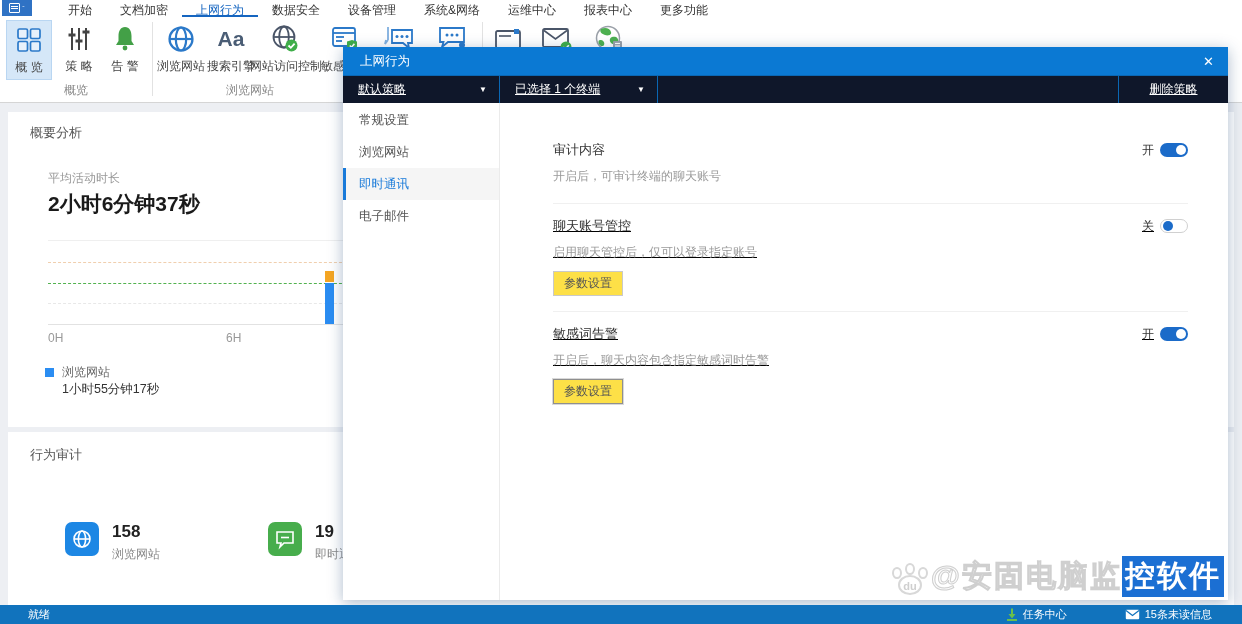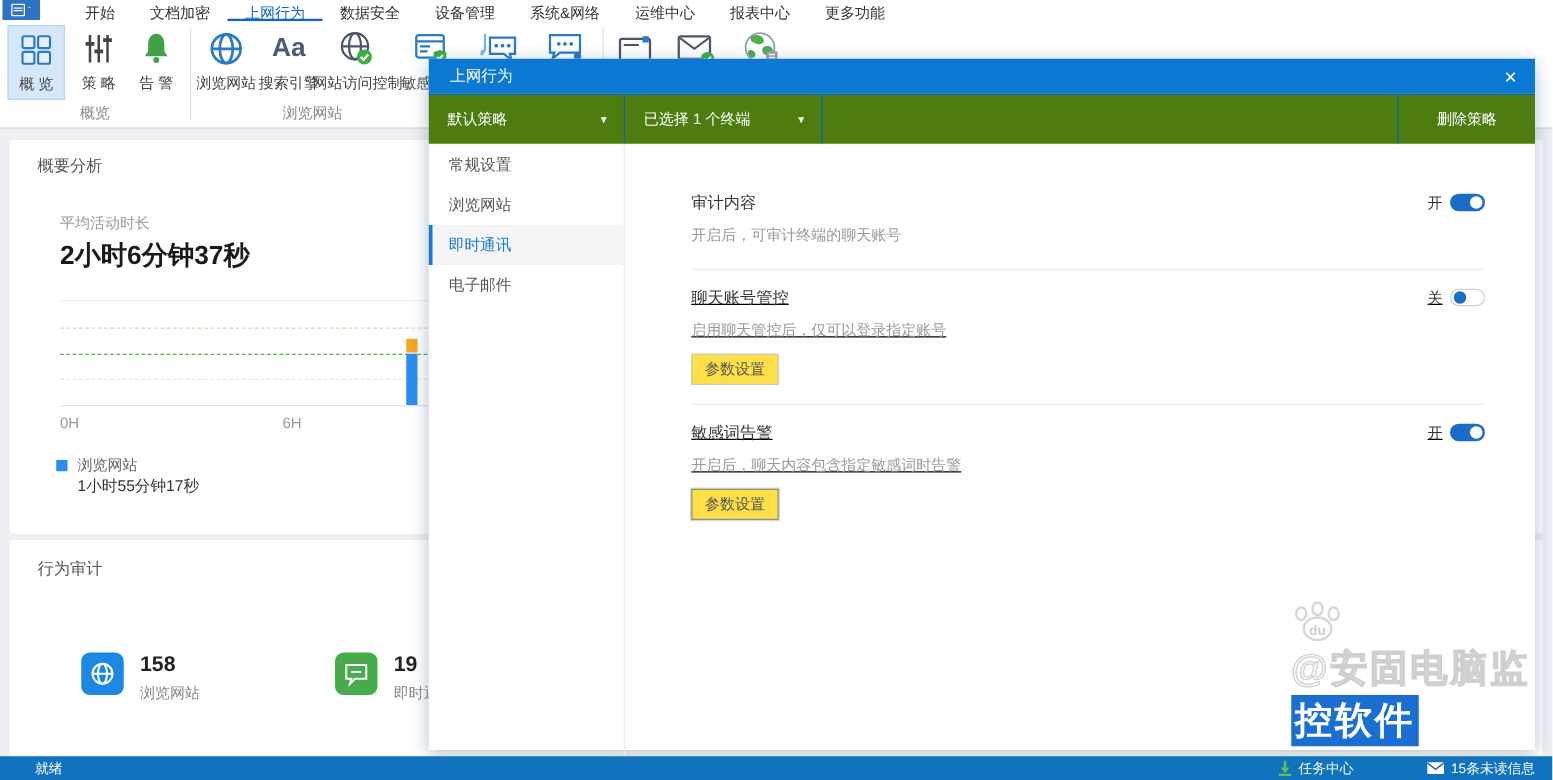--- a/index.html
+++ b/index.html
@@ -45,21 +45,21 @@
 
   .stat { position:absolute; top:90px; display:flex; gap:13px; }
   .staticon { width:34px; height:34px; border-radius:7px; display:flex; align-items:center; justify-content:center; }
   .statnum { font-size:17px; font-weight:bold; color:#222; line-height:20px; }
   .statlabel { font-size:12px; color:#888; margin-top:4px; white-space:nowrap; }
 
   
   .dialog { position:absolute; left:343px; top:47px; width:885px; height:553px; background:#fff; z-index:5; box-shadow:0 3px 14px rgba(20,60,110,.35); }
   .dlg-title { height:28px; background:#0b79d3; display:flex; align-items:center; color:#fff; font-size:12.5px; padding:0 14px 0 17px; }
   .dlg-close { margin-left:auto; color:#fff; font-size:13px; cursor:pointer; line-height:13px; }
-  .dlg-actions { height:40px; background:#4d7c0f; border-top:1px solid #0a67b4; display:flex; color:#fff; font-size:12px; }
+  .dlg-actions { height:28px; background:#0f172a; border-top:1px solid #0a67b4; display:flex; color:#fff; font-size:12px;text-decoration:underline; }
   .dd { position:relative; display:flex; align-items:center; padding-left:15px; border-right:1px solid #0a67b4; cursor:pointer; }
   .dd1 { width:157px; } .dd2 { width:158px; }
   .ddcaret { position:absolute; right:12px; font-size:8px; color:#fff; }
   .dlg-spacer { flex:1; }
   .delbtn { width:110px; border-left:1px solid #0a67b4; display:flex; align-items:center; justify-content:center; cursor:pointer; }
   .dlg-body { display:flex; height:497px; position:relative; }
   .side { width:157px; border-right:1px solid #ebebeb; padding-top:1px; }
   .sitem { height:32px; line-height:32px; padding-left:16px; font-size:12.5px; color:#555; cursor:pointer; }
   .sitem.active { background:#f5f5f5; color:#1779d9; border-left:3px solid #1779d9; padding-left:13px; }
   .content { flex:1; padding:38px 40px 0 53px; }
@@ -71,28 +71,28 @@
   .parambtn { margin-top:10px; font-size:12px; color:#555; background:#fde047; border:1px solid #c9c9c9; padding:3px 10px; cursor:pointer; display:inline-block; }
   .parambtn.focused { border:1px solid #8f8f8f; box-shadow:0 0 0 1px #d9d9d9; }
   .togglewrap { display:flex; align-items:center; gap:6px; cursor:pointer; }
   .tglabel { font-size:12px; color:#333; }
   .pill { width:28px; height:14px; border-radius:7px; position:relative; display:inline-block; }
   .pill.on { background:#1b6bc9; }
   .pill.on .knob { position:absolute; right:2px; top:2px; width:10px; height:10px; border-radius:50%; background:#fff; }
   .pill.off { background:#fff; border:1px solid #d0d0d0; }
   .pill.off .knob { position:absolute; left:2px; top:1px; width:10px; height:10px; border-radius:50%; background:#1b6bc9; }
 
-  .watermark { position:absolute; right:4px; bottom:3px; display:flex; align-items:flex-start;flex-direction:column; }
+  .watermark { position:absolute; right:4px; bottom:3px; display:flex; align-items:flex-end; }
   .wm-prefix { font-size:30px; font-weight:bold; letter-spacing:2px; color:#fbfbfb; -webkit-text-stroke:1px #cfcfcf; white-space:nowrap; }
   .wm-highlight { font-size:30px; font-weight:bold; letter-spacing:2px; color:#fff; background:#1b6fd3; padding:0 3px; white-space:nowrap; }
 
   
   .statusbar { position:absolute; left:0; bottom:0; width:100%; height:19px; background:#1173bd; color:#fff; font-size:11px; display:flex; align-items:center; z-index:6; }
   .sb-ready { padding-left:28px; }
-  .sb-right { margin-left:auto; display:flex; align-items:center; gap:22px; padding-right:14px; }
+  .sb-right { margin-left:auto; display:flex; align-items:center; gap:22px; padding-right:30px; }
   .sb-item { display:flex; align-items:center; gap:5px; cursor:pointer; }
   .sb-gap { width:14px; }
 </style>
 </head>
 <body>
 
 <div>
 
   <div class="menubar">
     <div class="appbtn">

